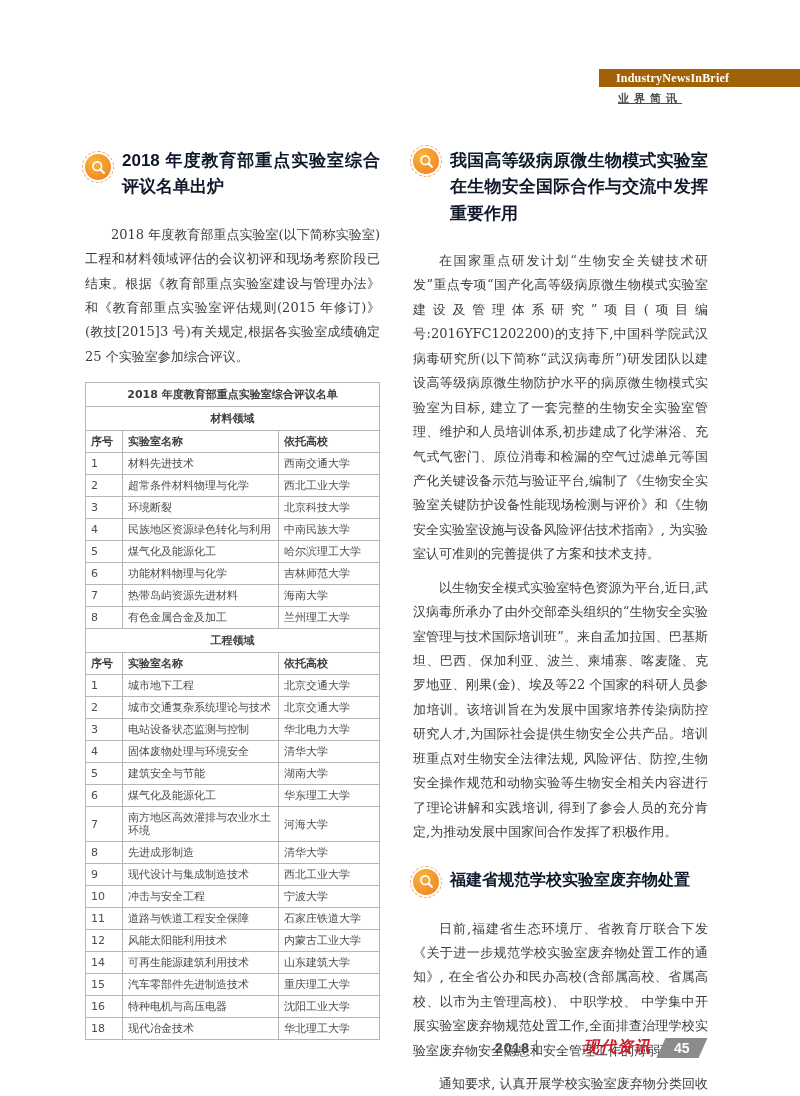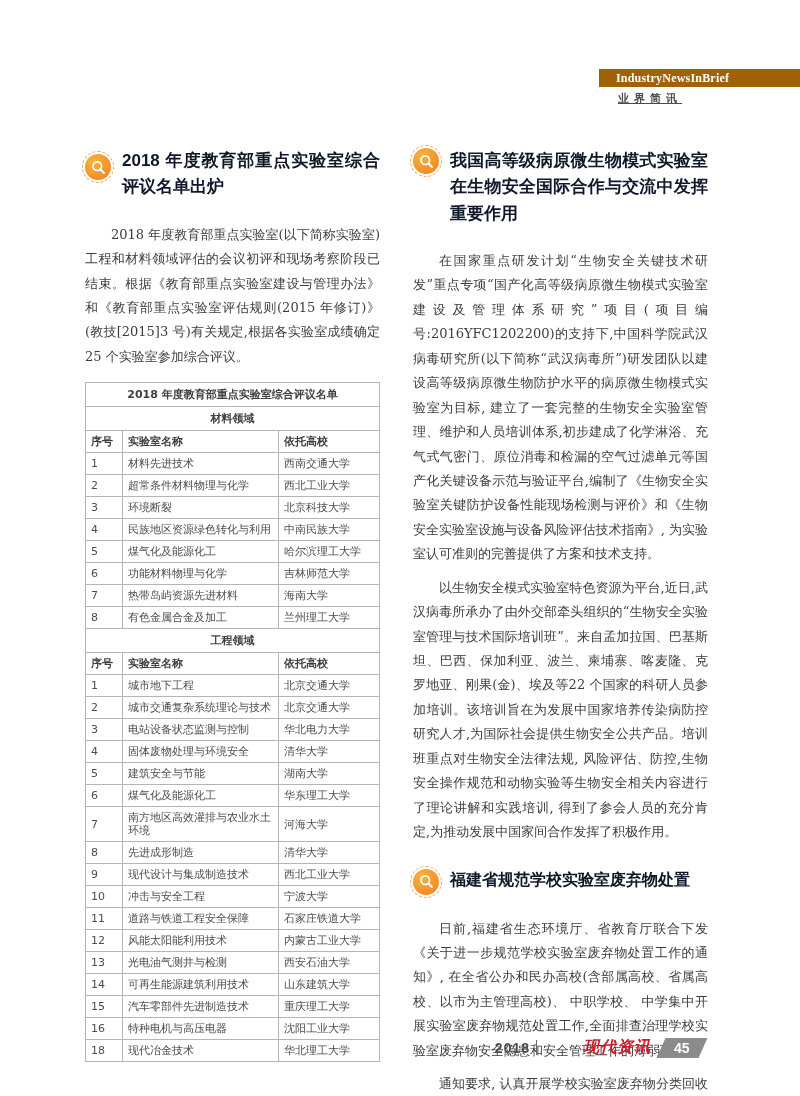--- a/index.html
+++ b/index.html
@@ -244,25 +244,20 @@
             <td class="c-num">11</td>
             <td>道路与铁道工程安全保障</td>
             <td class="c-college">石家庄铁道大学</td>
           </tr>
           <tr class="data-row">
             <td class="c-num">12</td>
             <td>风能太阳能利用技术</td>
             <td class="c-college">内蒙古工业大学</td>
           </tr>
           <tr class="data-row">
-            <td class="c-num">13</td>
-            <td>光电油气测井与检测</td>
-            <td class="c-college">西安石油大学</td>
-          </tr>
-          <tr class="data-row">
             <td class="c-num">14</td>
             <td>可再生能源建筑利用技术</td>
             <td class="c-college">山东建筑大学</td>
           </tr>
           <tr class="data-row">
             <td class="c-num">15</td>
             <td>汽车零部件先进制造技术</td>
             <td class="c-college">重庆理工大学</td>
           </tr>
           <tr class="data-row">

